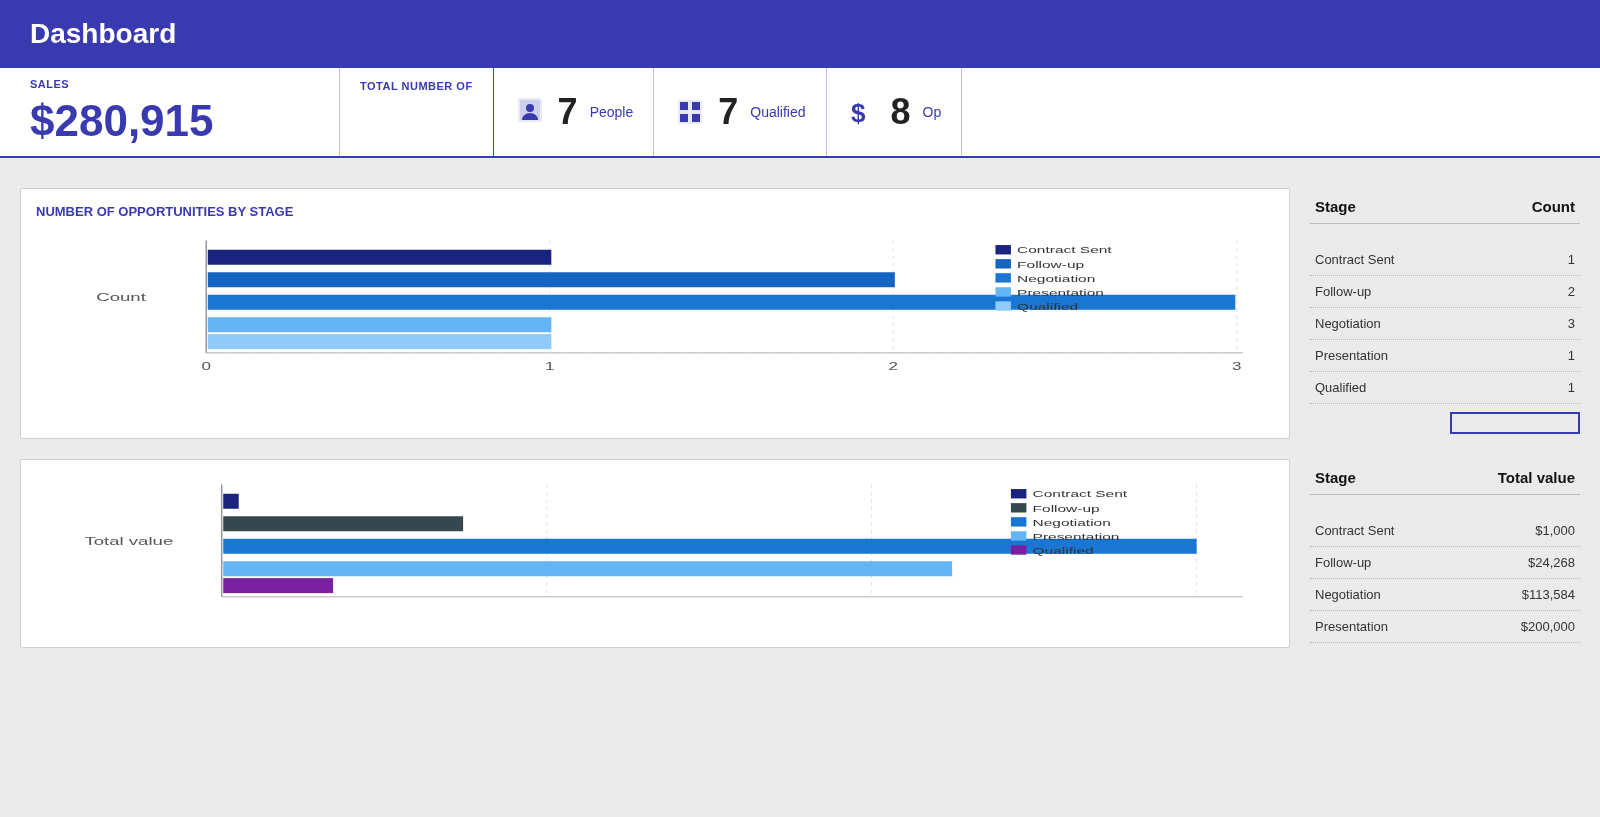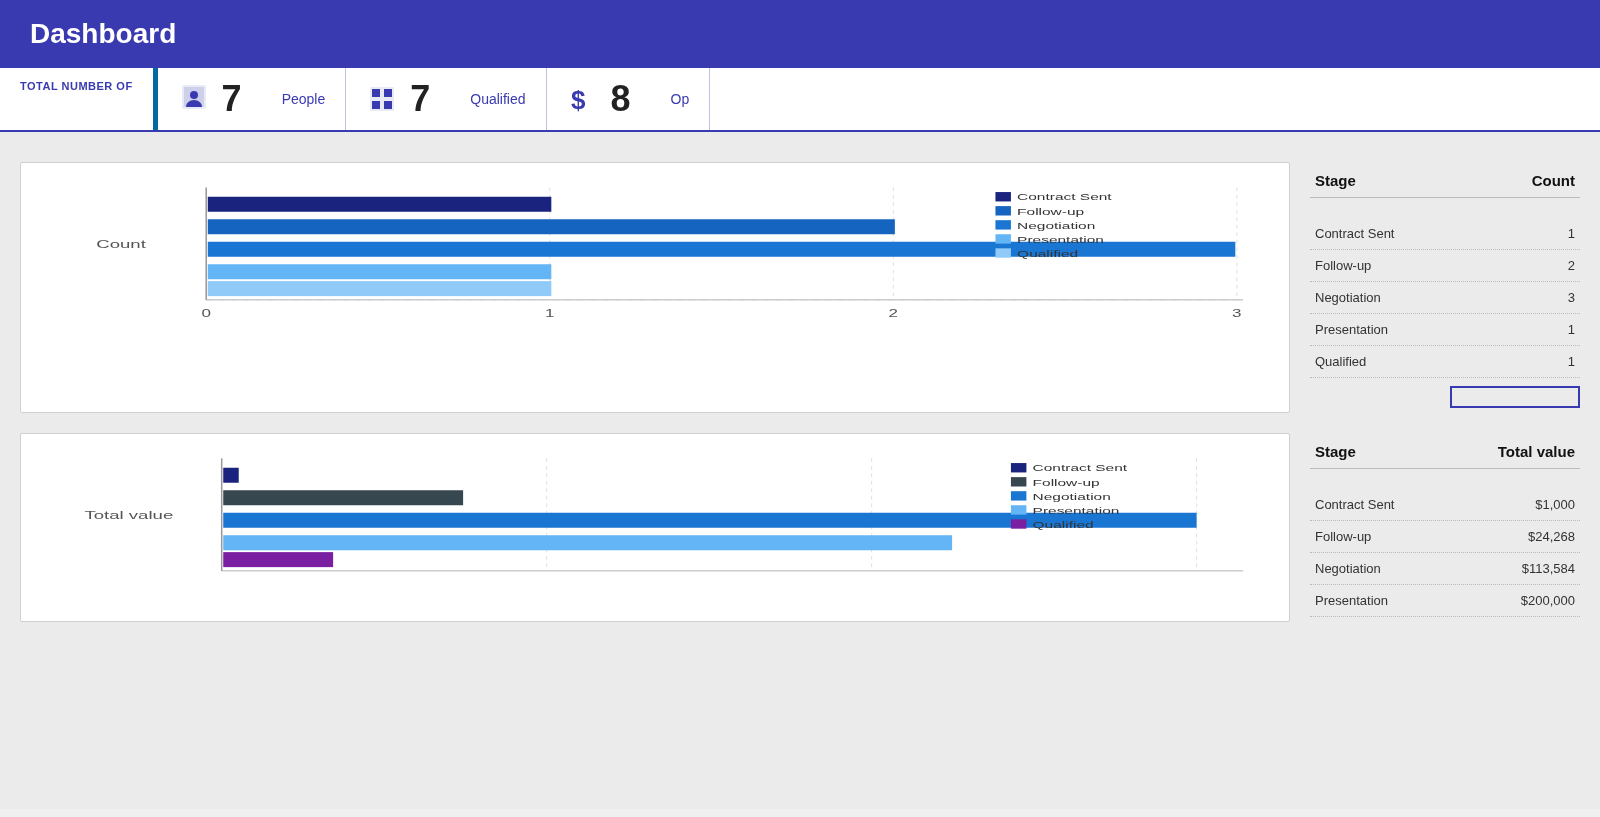--- a/index.html
+++ b/index.html
@@ -35,21 +35,21 @@
     }
     .stats-sales .value {
       font-size: 44px;
       font-weight: bold;
       color: #3a3ab0;
     }
     .stats-total-label {
       padding: 10px 20px;
       display: flex;
       align-items: flex-start;
-      border-right: 5px solid #0369a1;
+      border-right: 1px solid #0369a1;
       justify-content: flex-end;
     }
     .stats-total-label .label {
       font-size: 11px;
       color: #3a3ab0;
       font-weight: bold;
       letter-spacing: 0.5px;
       padding-top: 2px;
     }
     .stat-item {
@@ -66,21 +66,20 @@
       align-items: center;
     }
     .stat-item .number {
       font-size: 36px;
       font-weight: bold;
       color: #222;
     }
     .stat-item .stat-label {
       font-size: 14px;
       color: #3a3ab0;
-      margin-left: 28px;
     }
 
     
     .main-content {
       padding: 30px 20px;
       background: #ebebeb;
       min-height: calc(100vh - 140px);
     }
 
     .chart-table-row {
@@ -137,20 +136,24 @@
     }
   </style>
 </head>
 <body>
 
 <div class="header">
   <span>Dashboard</span>
 </div>
 
 <div class="stats-bar">
+  <div class="stats-sales">
+    <div class="label">SALES</div>
+    <div class="value">$280,915</div>
+  </div>
   <div class="stats-total-label">
     <div class="label">TOTAL NUMBER OF</div>
   </div>
 
   <div class="stat-item">
     <div class="icon">
       <svg width="32" height="32" viewBox="0 0 32 32" fill="#3a3ab0">
         <rect x="4" y="2" width="24" height="24" rx="2" fill="#e8eaf6"></rect>
         <rect x="6" y="4" width="20" height="20" rx="1" fill="#3a3ab0" opacity="0.15"></rect>
         <circle cx="16" cy="12" r="4" fill="#3a3ab0"></circle>
@@ -184,20 +187,21 @@
     <div class="number">8</div>
     <div class="stat-label">Op</div>
   </div>
 </div>
 
 <div class="main-content">
 
   <div class="chart-table-row">
 
     <div class="chart-card">
+      <div class="chart-title">NUMBER OF OPPORTUNITIES BY STAGE</div>
       
       <svg class="svg-chart" viewBox="0 0 800 160" preserveAspectRatio="none" style="width:100%;height:150px;">
 
         <line x1="110" y1="10" x2="110" y2="130" stroke="#999" stroke-width="1"></line>
 
         <line x1="110" y1="130" x2="780" y2="130" stroke="#999" stroke-width="1"></line>
 
         <line x1="110" y1="130" x2="780" y2="130" stroke="#ccc" stroke-width="0.5" stroke-dasharray="4"></line>
         <line x1="332" y1="10" x2="332" y2="130" stroke="#ccc" stroke-width="0.5" stroke-dasharray="4"></line>
         <line x1="554" y1="10" x2="554" y2="130" stroke="#ccc" stroke-width="0.5" stroke-dasharray="4"></line>

